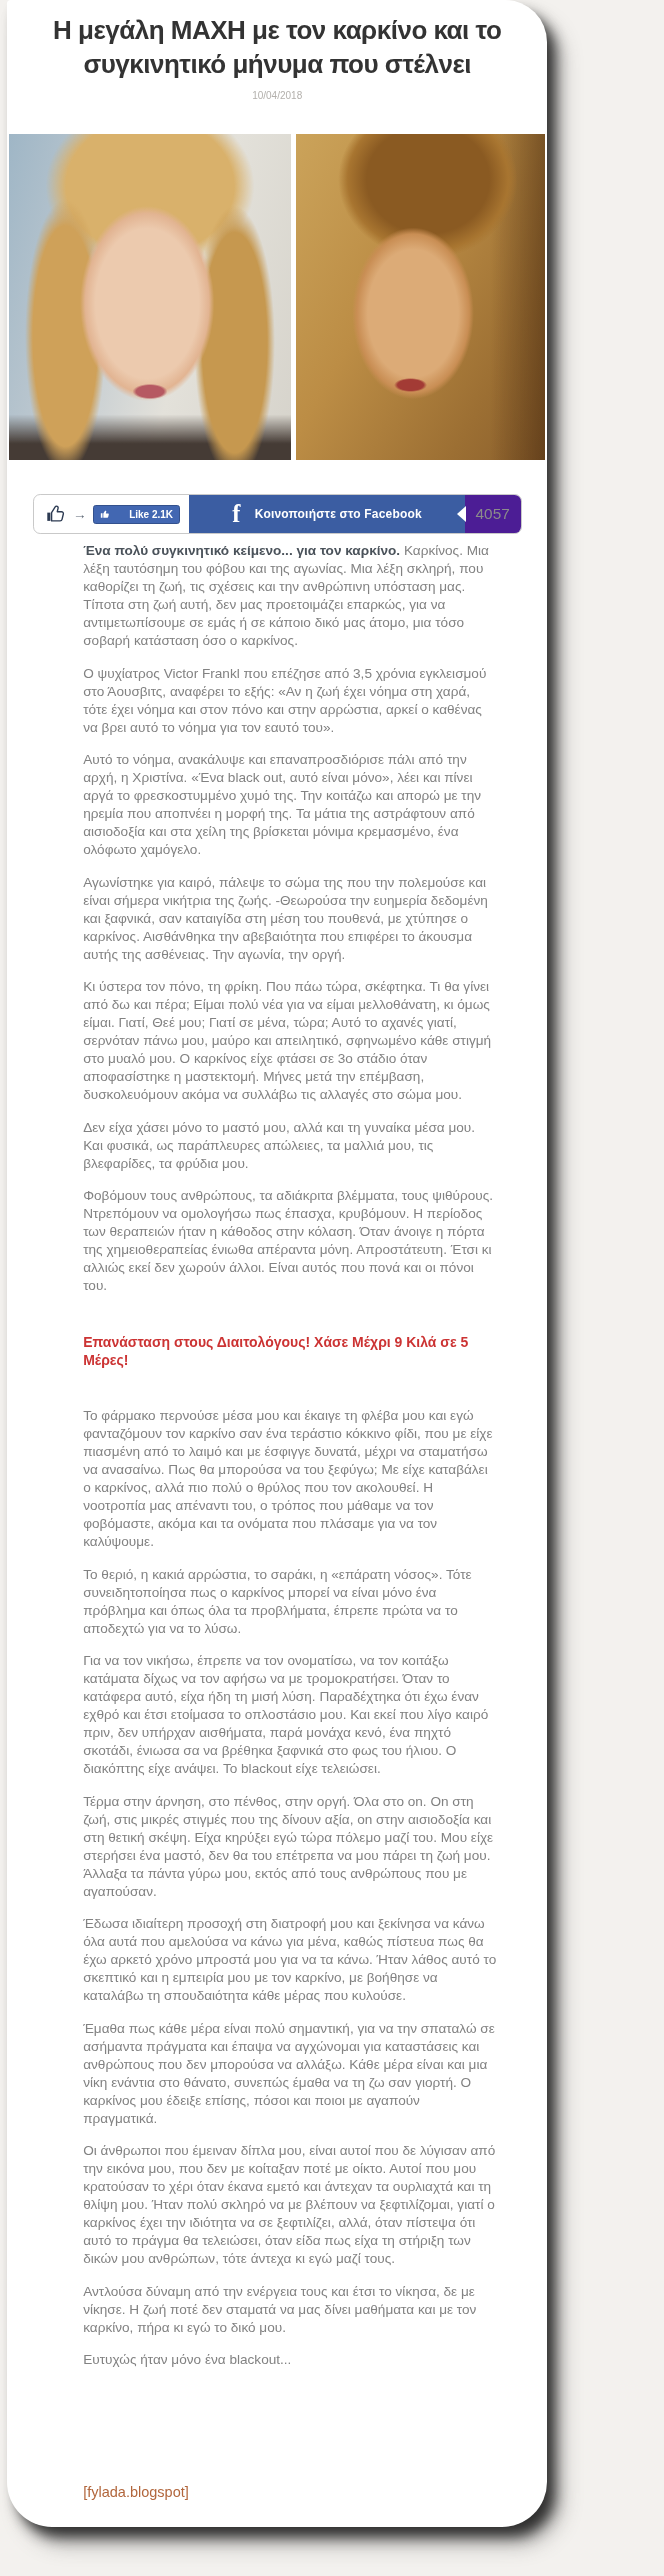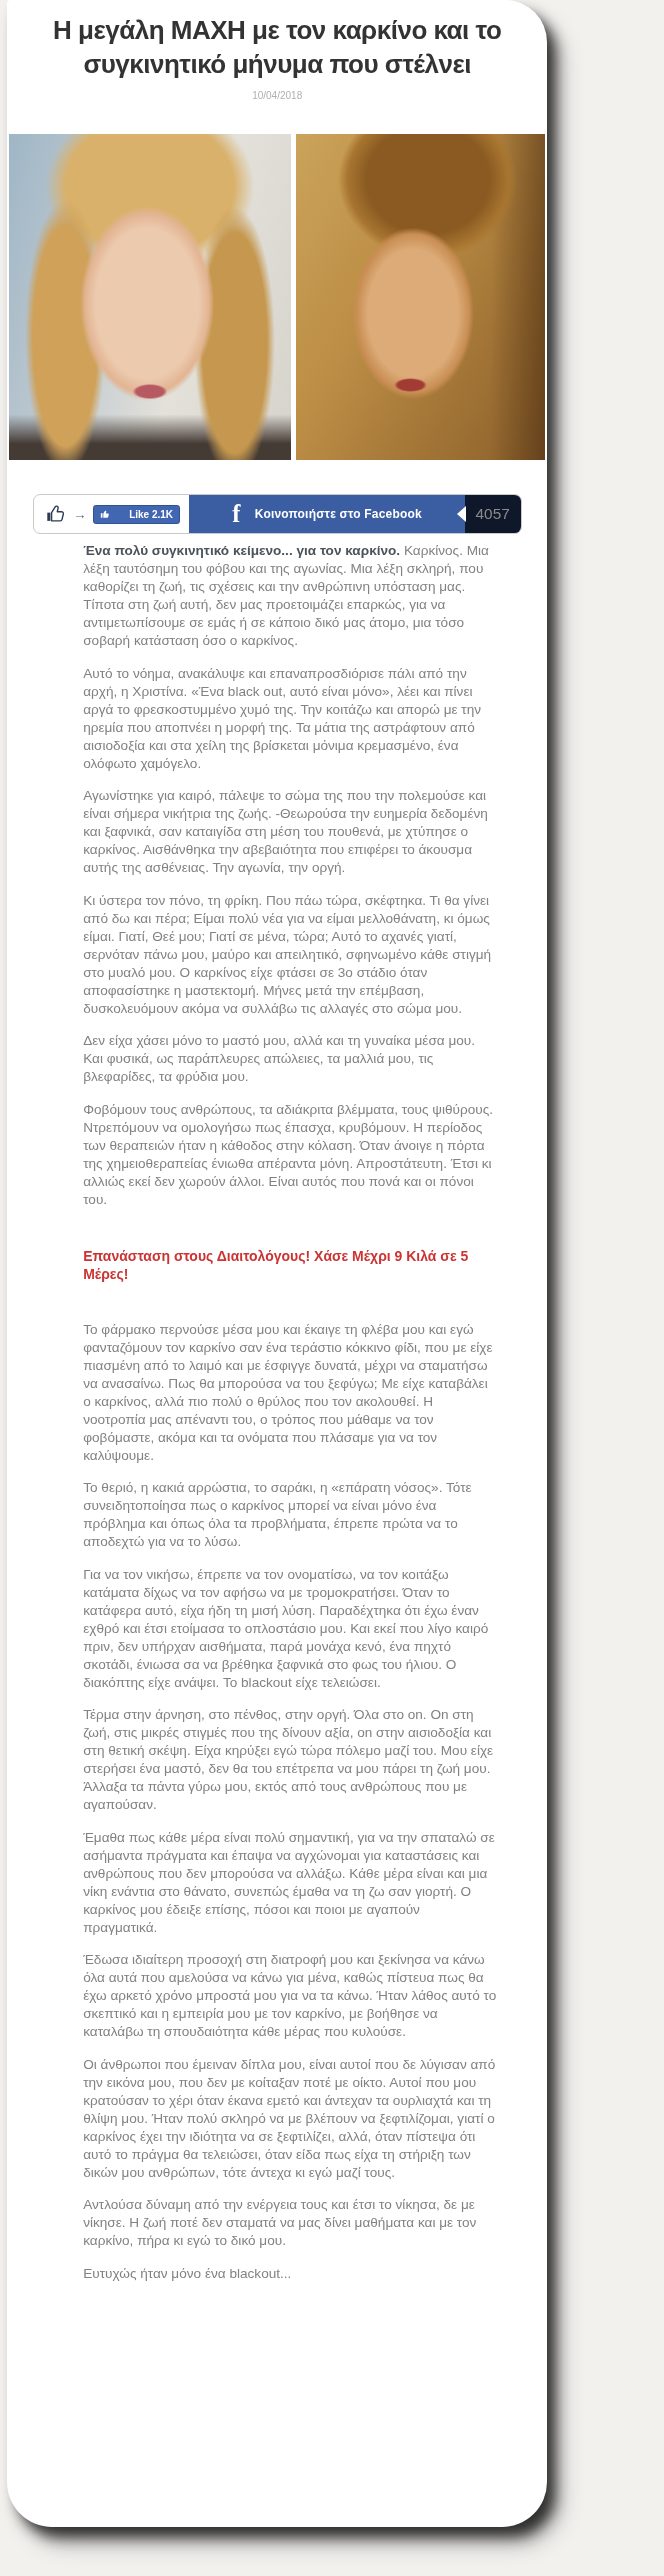--- a/index.html
+++ b/index.html
@@ -87,21 +87,21 @@
     display:flex;align-items:center;justify-content:center;gap:14.5px;
     color:#ffffff;cursor:pointer;
     position:relative;
   }
   .fb-f{font-family:"Liberation Serif", serif;font-size:24.4px;font-weight:bold;line-height:1;}
   .share-label{font-size:12px;font-weight:bold;letter-spacing:0.2px;}
   .share-count{
     width:56px;
     display:flex;align-items:center;justify-content:center;
     color:#8b8b8b;font-size:15.4px;
-    position:relative;background:#0f172a;border-radius:0 6.3px 6.3px 0;
+    position:relative;background:#4c1d95;border-radius:0 6.3px 6.3px 0;
   }
   .share-count::before{
     content:"";position:absolute;left:-8.1px;top:50%;margin-top:-8.1px;
     border-top:8.1px solid transparent;border-bottom:8.1px solid transparent;
     border-right:9px solid #ffffff;
   }
   .article{
     padding:8px 50px 0 76px;
     color:#828282;
     font-size:13.6px;line-height:18px;
@@ -158,35 +158,39 @@
       <span class="share-label">Κοινοποιήστε στο Facebook</span>
     </div>
     <div class="share-count">
       <span>4057</span>
     </div>
   </div>
 
   <div class="article">
     <p><span class="intro-bold">Ένα πολύ συγκινητικό κείμενο...  για τον καρκίνο.</span><span>  Καρκίνος. Μια λέξη ταυτόσημη του φόβου και της αγωνίας. Μια λέξη σκληρή, που καθορίζει τη ζωή, τις σχέσεις και την ανθρώπινη υπόσταση μας. Τίποτα στη ζωή αυτή, δεν μας προετοιμάζει επαρκώς, για να αντιμετωπίσουμε σε εμάς ή σε κάποιο δικό μας άτομο, μια τόσο σοβαρή κατάσταση όσο ο καρκίνος.</span></p>
 
+    <p>Ο ψυχίατρος Victor Frankl που επέζησε από 3,5 χρόνια εγκλεισμού στο Άουσβιτς, αναφέρει το εξής: «Αν η ζωή έχει νόημα στη χαρά, τότε έχει νόημα και στον πόνο και στην αρρώστια, αρκεί ο καθένας να βρει αυτό το νόημα για τον εαυτό του».</p>
     <p>Αυτό το νόημα, ανακάλυψε και επαναπροσδιόρισε πάλι από την αρχή, η Χριστίνα. «Ένα black out, αυτό είναι μόνο», λέει και πίνει αργά το φρεσκοστυμμένο χυμό της. Την κοιτάζω και απορώ με την ηρεμία που αποπνέει η μορφή της. Τα μάτια της αστράφτουν από αισιοδοξία και στα χείλη της βρίσκεται μόνιμα κρεμασμένο, ένα ολόφωτο χαμόγελο.</p>
     <p>Αγωνίστηκε για καιρό, πάλεψε το σώμα της που την πολεμούσε και είναι σήμερα νικήτρια της ζωής. -Θεωρούσα την ευημερία δεδομένη και ξαφνικά, σαν καταιγίδα στη μέση του πουθενά, με χτύπησε ο καρκίνος. Αισθάνθηκα την αβεβαιότητα που επιφέρει το άκουσμα αυτής της ασθένειας. Την αγωνία, την οργή.</p>
     <p>Κι ύστερα τον πόνο, τη φρίκη. Που πάω τώρα, σκέφτηκα. Τι θα γίνει από δω και πέρα; Είμαι πολύ νέα για να είμαι μελλοθάνατη, κι όμως είμαι. Γιατί, Θεέ μου; Γιατί σε μένα, τώρα; Αυτό το αχανές γιατί, σερνόταν πάνω μου, μαύρο και απειλητικό, σφηνωμένο κάθε στιγμή στο μυαλό μου. Ο καρκίνος είχε φτάσει σε 3ο στάδιο όταν αποφασίστηκε η μαστεκτομή. Μήνες μετά την επέμβαση, δυσκολευόμουν ακόμα να συλλάβω τις αλλαγές στο σώμα μου.</p>
     <p>Δεν είχα χάσει μόνο το μαστό μου, αλλά και τη γυναίκα μέσα μου. Και φυσικά, ως παράπλευρες απώλειες, τα μαλλιά μου, τις βλεφαρίδες, τα φρύδια μου.</p>
     <p>Φοβόμουν τους ανθρώπους, τα αδιάκριτα βλέμματα, τους ψιθύρους. Ντρεπόμουν να ομολογήσω πως έπασχα, κρυβόμουν. Η περίοδος των θεραπειών ήταν η κάθοδος στην κόλαση. Όταν άνοιγε η πόρτα της χημειοθεραπείας ένιωθα απέραντα μόνη. Απροστάτευτη. Έτσι κι αλλιώς εκεί δεν χωρούν άλλοι. Είναι αυτός που πονά και οι πόνοι του.</p>
 
     <a href="#" class="ad-line">Επανάσταση στους Διαιτολόγους! Χάσε Μέχρι 9 Κιλά σε 5 Μέρες!</a>
 
     <p>Το φάρμακο περνούσε μέσα μου και έκαιγε τη φλέβα μου και εγώ φανταζόμουν τον καρκίνο σαν ένα τεράστιο κόκκινο φίδι, που με είχε πιασμένη από το λαιμό και με έσφιγγε δυνατά, μέχρι να σταματήσω να ανασαίνω. Πως θα μπορούσα να του ξεφύγω; Με είχε καταβάλει ο καρκίνος, αλλά πιο πολύ ο θρύλος που τον ακολουθεί. Η νοοτροπία μας απέναντι του, ο τρόπος που μάθαμε να τον φοβόμαστε, ακόμα και τα ονόματα που πλάσαμε για να τον καλύψουμε.</p>
     <p>Το θεριό, η κακιά αρρώστια, το σαράκι, η «επάρατη νόσος». Τότε συνειδητοποίησα πως ο καρκίνος μπορεί να είναι μόνο ένα πρόβλημα και όπως όλα τα προβλήματα, έπρεπε πρώτα να το αποδεχτώ για να το λύσω.</p>
     <p>Για να τον νικήσω, έπρεπε να τον ονοματίσω, να τον κοιτάξω κατάματα δίχως να τον αφήσω να με τρομοκρατήσει. Όταν το κατάφερα αυτό, είχα ήδη τη μισή λύση. Παραδέχτηκα ότι έχω έναν εχθρό και έτσι ετοίμασα το οπλοστάσιο μου. Και εκεί που λίγο καιρό πριν, δεν υπήρχαν αισθήματα, παρά μονάχα κενό, ένα πηχτό σκοτάδι, ένιωσα σα να βρέθηκα ξαφνικά στο φως του ήλιου. Ο διακόπτης είχε ανάψει. Το blackout είχε τελειώσει.</p>
     <p>Τέρμα στην άρνηση, στο πένθος, στην οργή. Όλα στο on. On στη ζωή, στις μικρές στιγμές που της δίνουν αξία, on στην αισιοδοξία και στη θετική σκέψη. Είχα κηρύξει εγώ τώρα πόλεμο μαζί του. Μου είχε στερήσει ένα μαστό, δεν θα του επέτρεπα να μου πάρει τη ζωή μου. Άλλαξα τα πάντα γύρω μου, εκτός από τους ανθρώπους που με αγαπούσαν.</p>
+    <p>Έδωσα ιδιαίτερη προσοχή στη διατροφή μου και ξεκίνησα να κάνω όλα αυτά που αμελούσα να κάνω για μένα, καθώς πίστευα πως θα έχω αρκετό χρόνο μπροστά μου για να τα κάνω. Ήταν λάθος αυτό το σκεπτικό και η εμπειρία μου με τον καρκίνο, με βοήθησε να καταλάβω τη σπουδαιότητα κάθε μέρας που κυλούσε.</p>
     <p>Έμαθα πως κάθε μέρα είναι πολύ σημαντική, για να την σπαταλώ σε ασήμαντα πράγματα και έπαψα να αγχώνομαι για καταστάσεις και ανθρώπους που δεν μπορούσα να αλλάξω. Κάθε μέρα είναι και μια νίκη ενάντια στο θάνατο, συνεπώς έμαθα να τη ζω σαν γιορτή. Ο καρκίνος μου έδειξε επίσης, πόσοι και ποιοι με αγαπούν πραγματικά.</p>
-    <p>Έδωσα ιδιαίτερη προσοχή στη διατροφή μου και ξεκίνησα να κάνω όλα αυτά που αμελούσα να κάνω για μένα, καθώς πίστευα πως θα έχω αρκετό χρόνο μπροστά μου για να τα κάνω. Ήταν λάθος αυτό το σκεπτικό και η εμπειρία μου με τον καρκίνο, με βοήθησε να καταλάβω τη σπουδαιότητα κάθε μέρας που κυλούσε.</p>
     <p>Οι άνθρωποι που έμειναν δίπλα μου, είναι αυτοί που δε λύγισαν από την εικόνα μου, που δεν με κοίταξαν ποτέ με οίκτο. Αυτοί που μου κρατούσαν το χέρι όταν έκανα εμετό και άντεχαν τα ουρλιαχτά και τη θλίψη μου. Ήταν πολύ σκληρό να με βλέπουν να ξεφτιλίζομαι, γιατί ο καρκίνος έχει την ιδιότητα να σε ξεφτιλίζει, αλλά, όταν πίστεψα ότι αυτό το πράγμα θα τελειώσει, όταν είδα πως είχα τη στήριξη των δικών μου ανθρώπων, τότε άντεχα κι εγώ μαζί τους.</p>
     <p>Αντλούσα δύναμη από την ενέργεια τους και έτσι το νίκησα, δε με νίκησε.  Η ζωή ποτέ δεν σταματά να μας δίνει μαθήματα και με τον καρκίνο, πήρα κι εγώ το δικό μου.</p>
 
     <p class="closing">Ευτυχώς ήταν μόνο ένα blackout...</p>
   </div>
 
+  <div class="footer">
+    <a href="#">[fylada.blogspot]</a>
+  </div>
 
 </div>
 
 
 </body></html>

